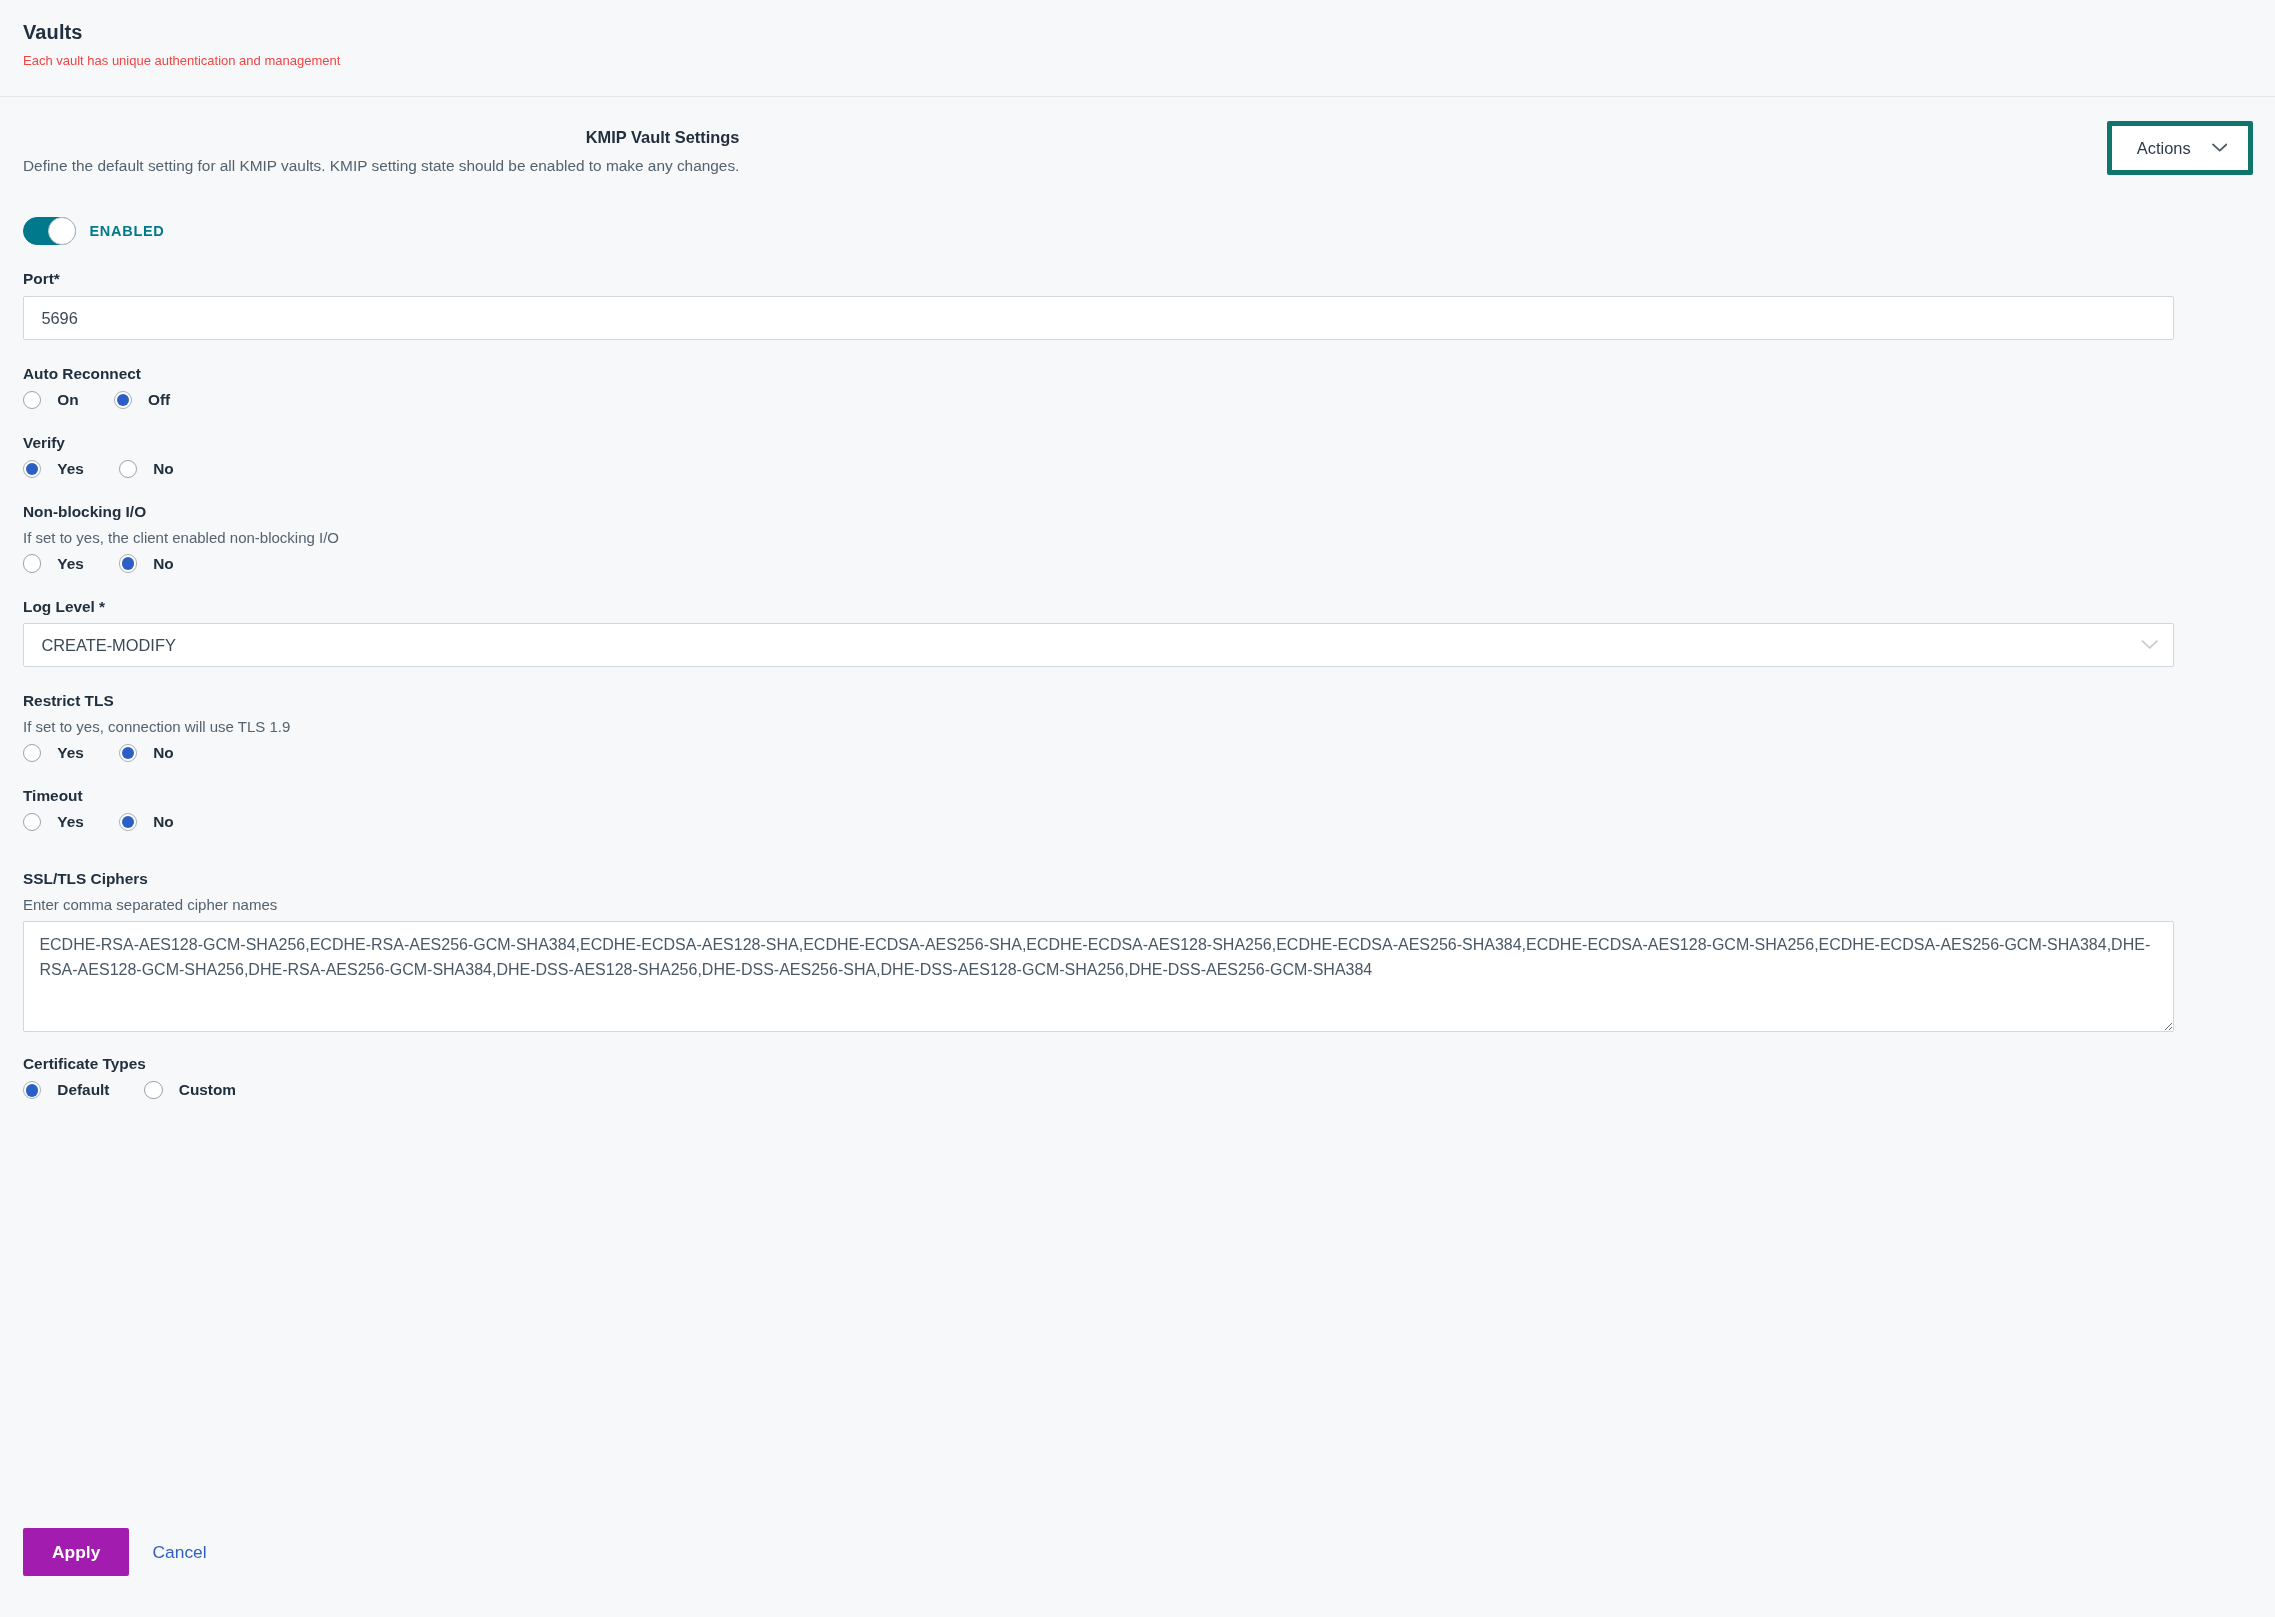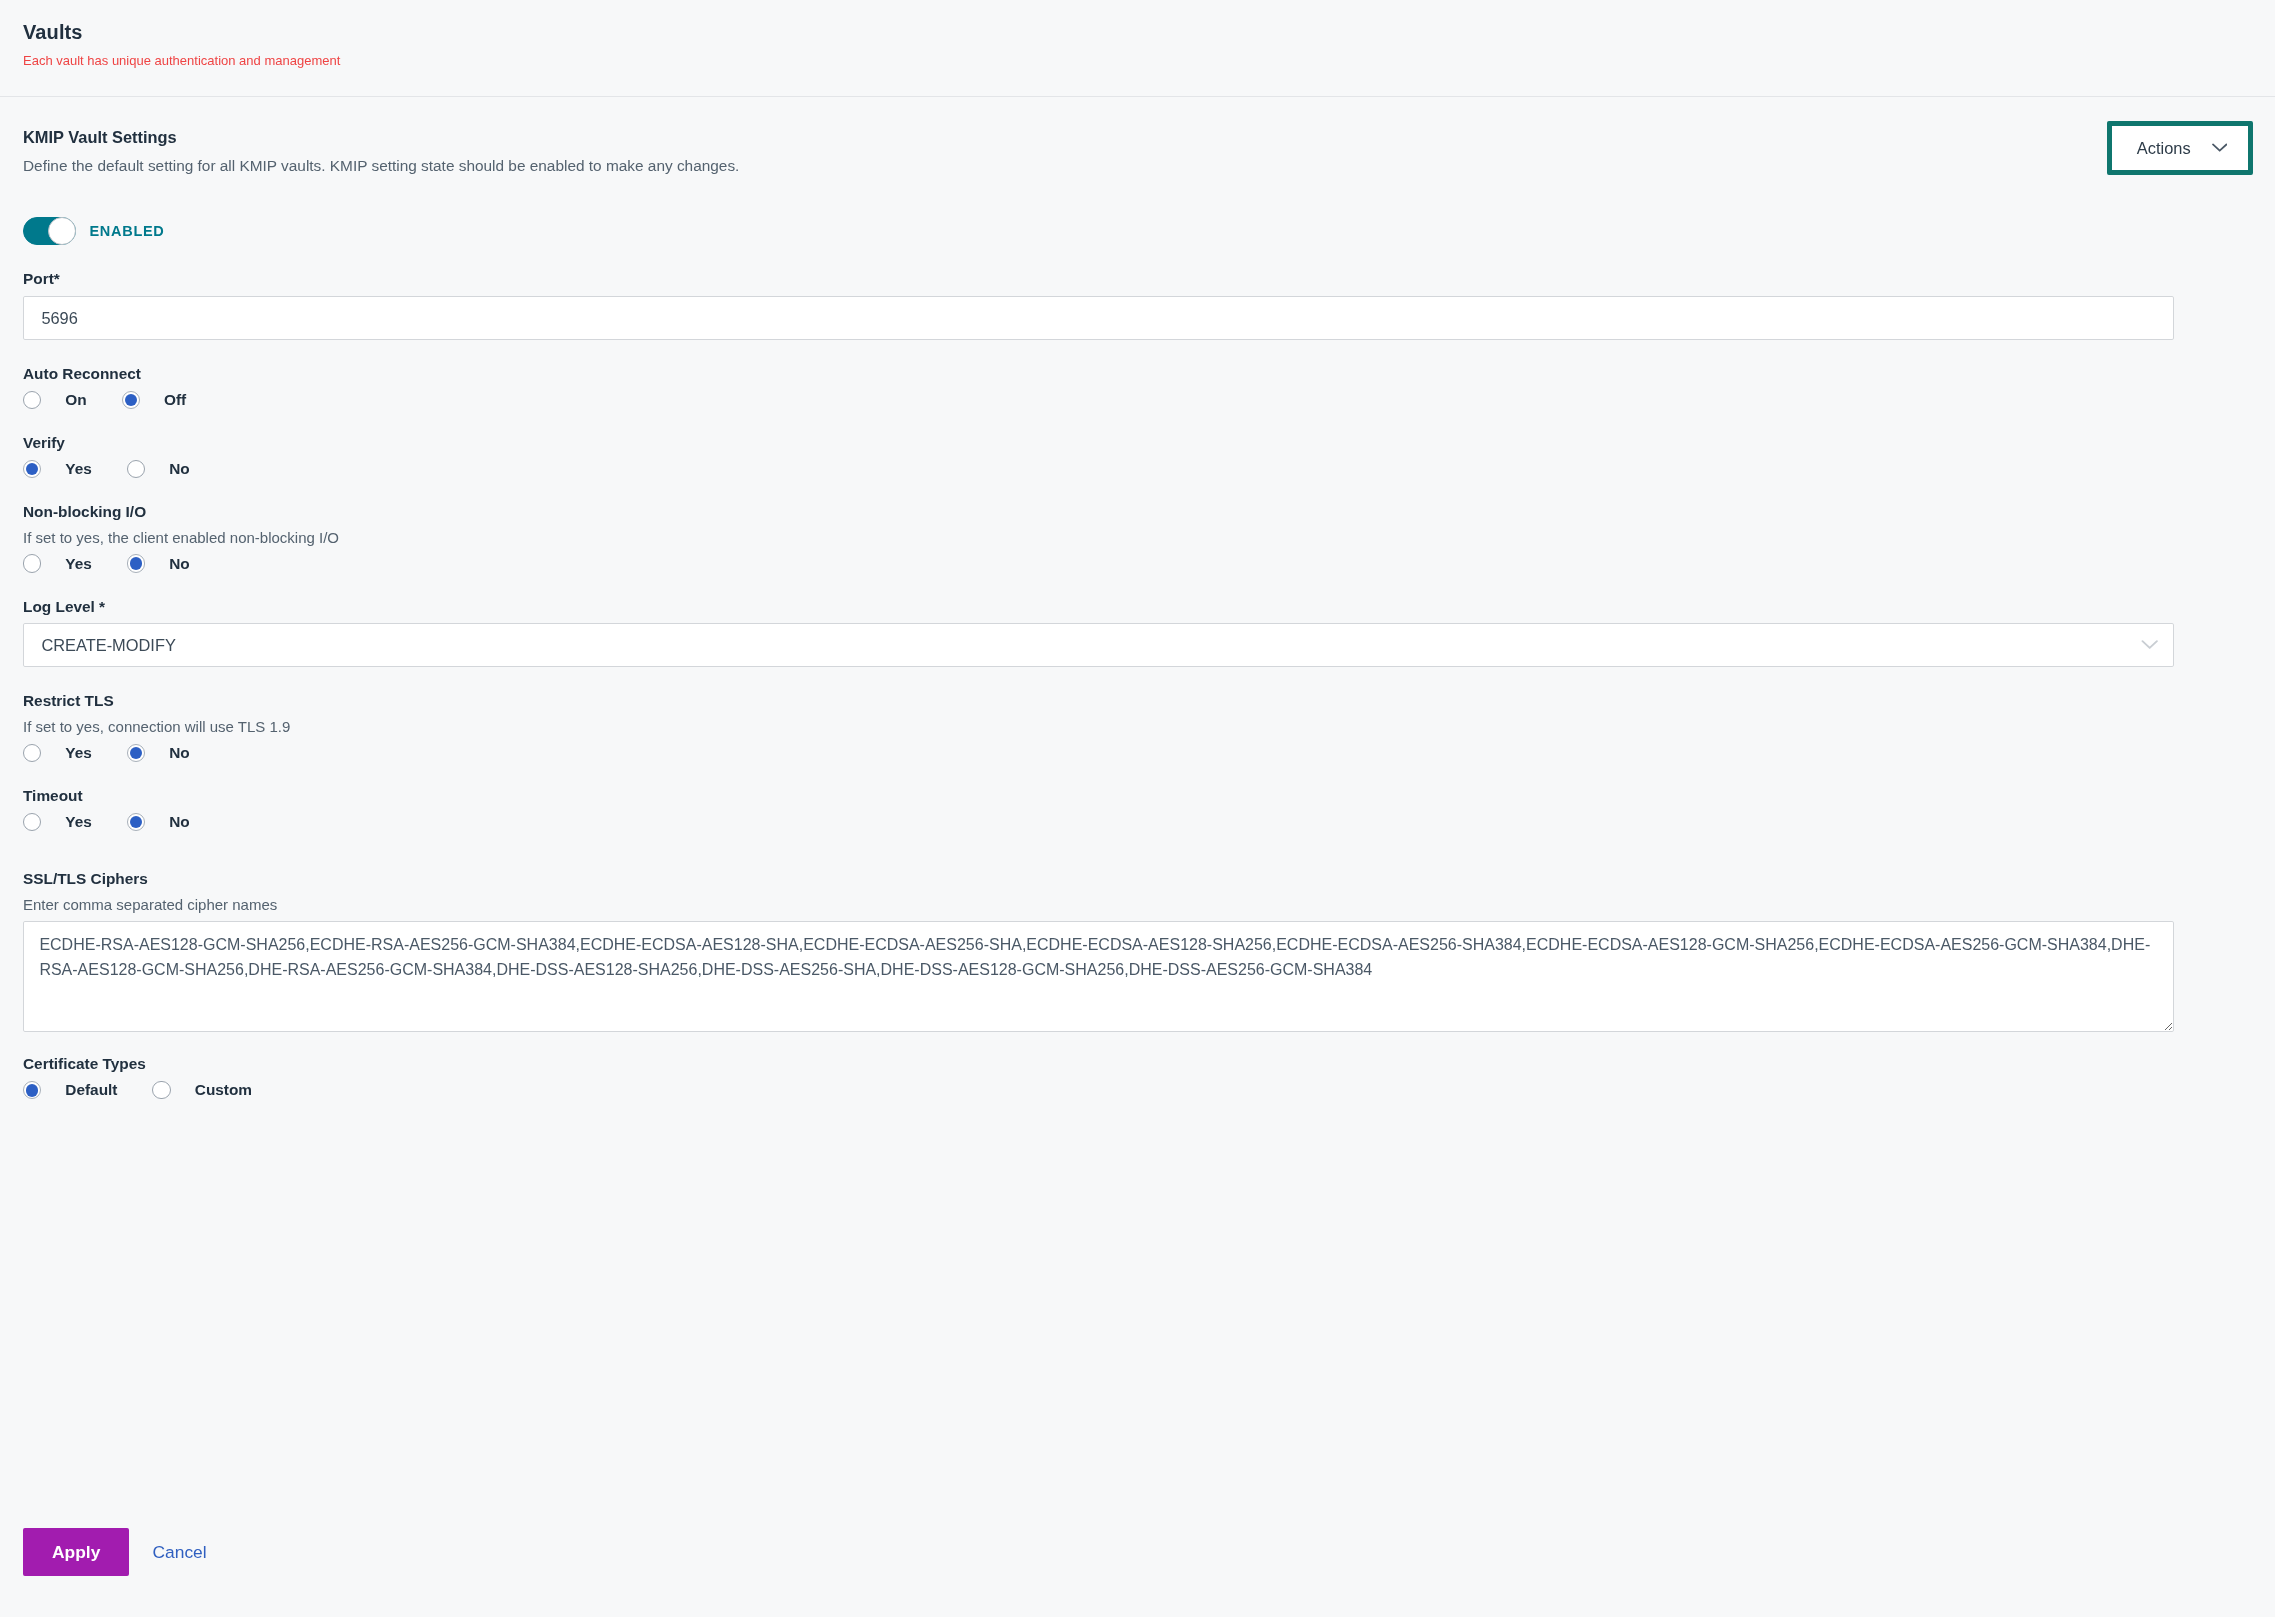--- a/index.html
+++ b/index.html
@@ -47,20 +47,21 @@
     display: flex;
     align-items: flex-start;
     justify-content: space-between;
     margin-top: 31px;
   }
   .subsection-heading {
     font-size: 16.4px;
     font-weight: bold;
     color: #21303f;
     margin: 0 0 9.7px 0;
+    text-align: right;
   }
   .subsection-desc {
     font-size: 15.4px;
     color: #54626f;
     margin: 0;
   }
 
   .actions-btn {
     display: inline-flex;
     align-items: center;
@@ -167,21 +168,21 @@
   
   .radio-group {
     display: flex;
     align-items: center;
     gap: 0;
     margin-top: 1.9px;
   }
   .radio-opt {
     display: inline-flex;
     align-items: center;
-    gap: 24px;
+    gap: 16px;
     cursor: pointer;
     margin-right: 35px;
   }
   .radio {
     width: 18.3px;
     height: 18.3px;
     border-radius: 50%;
     background: #ffffff;
     border: 1px solid #9aa3ad;
     flex: none;

